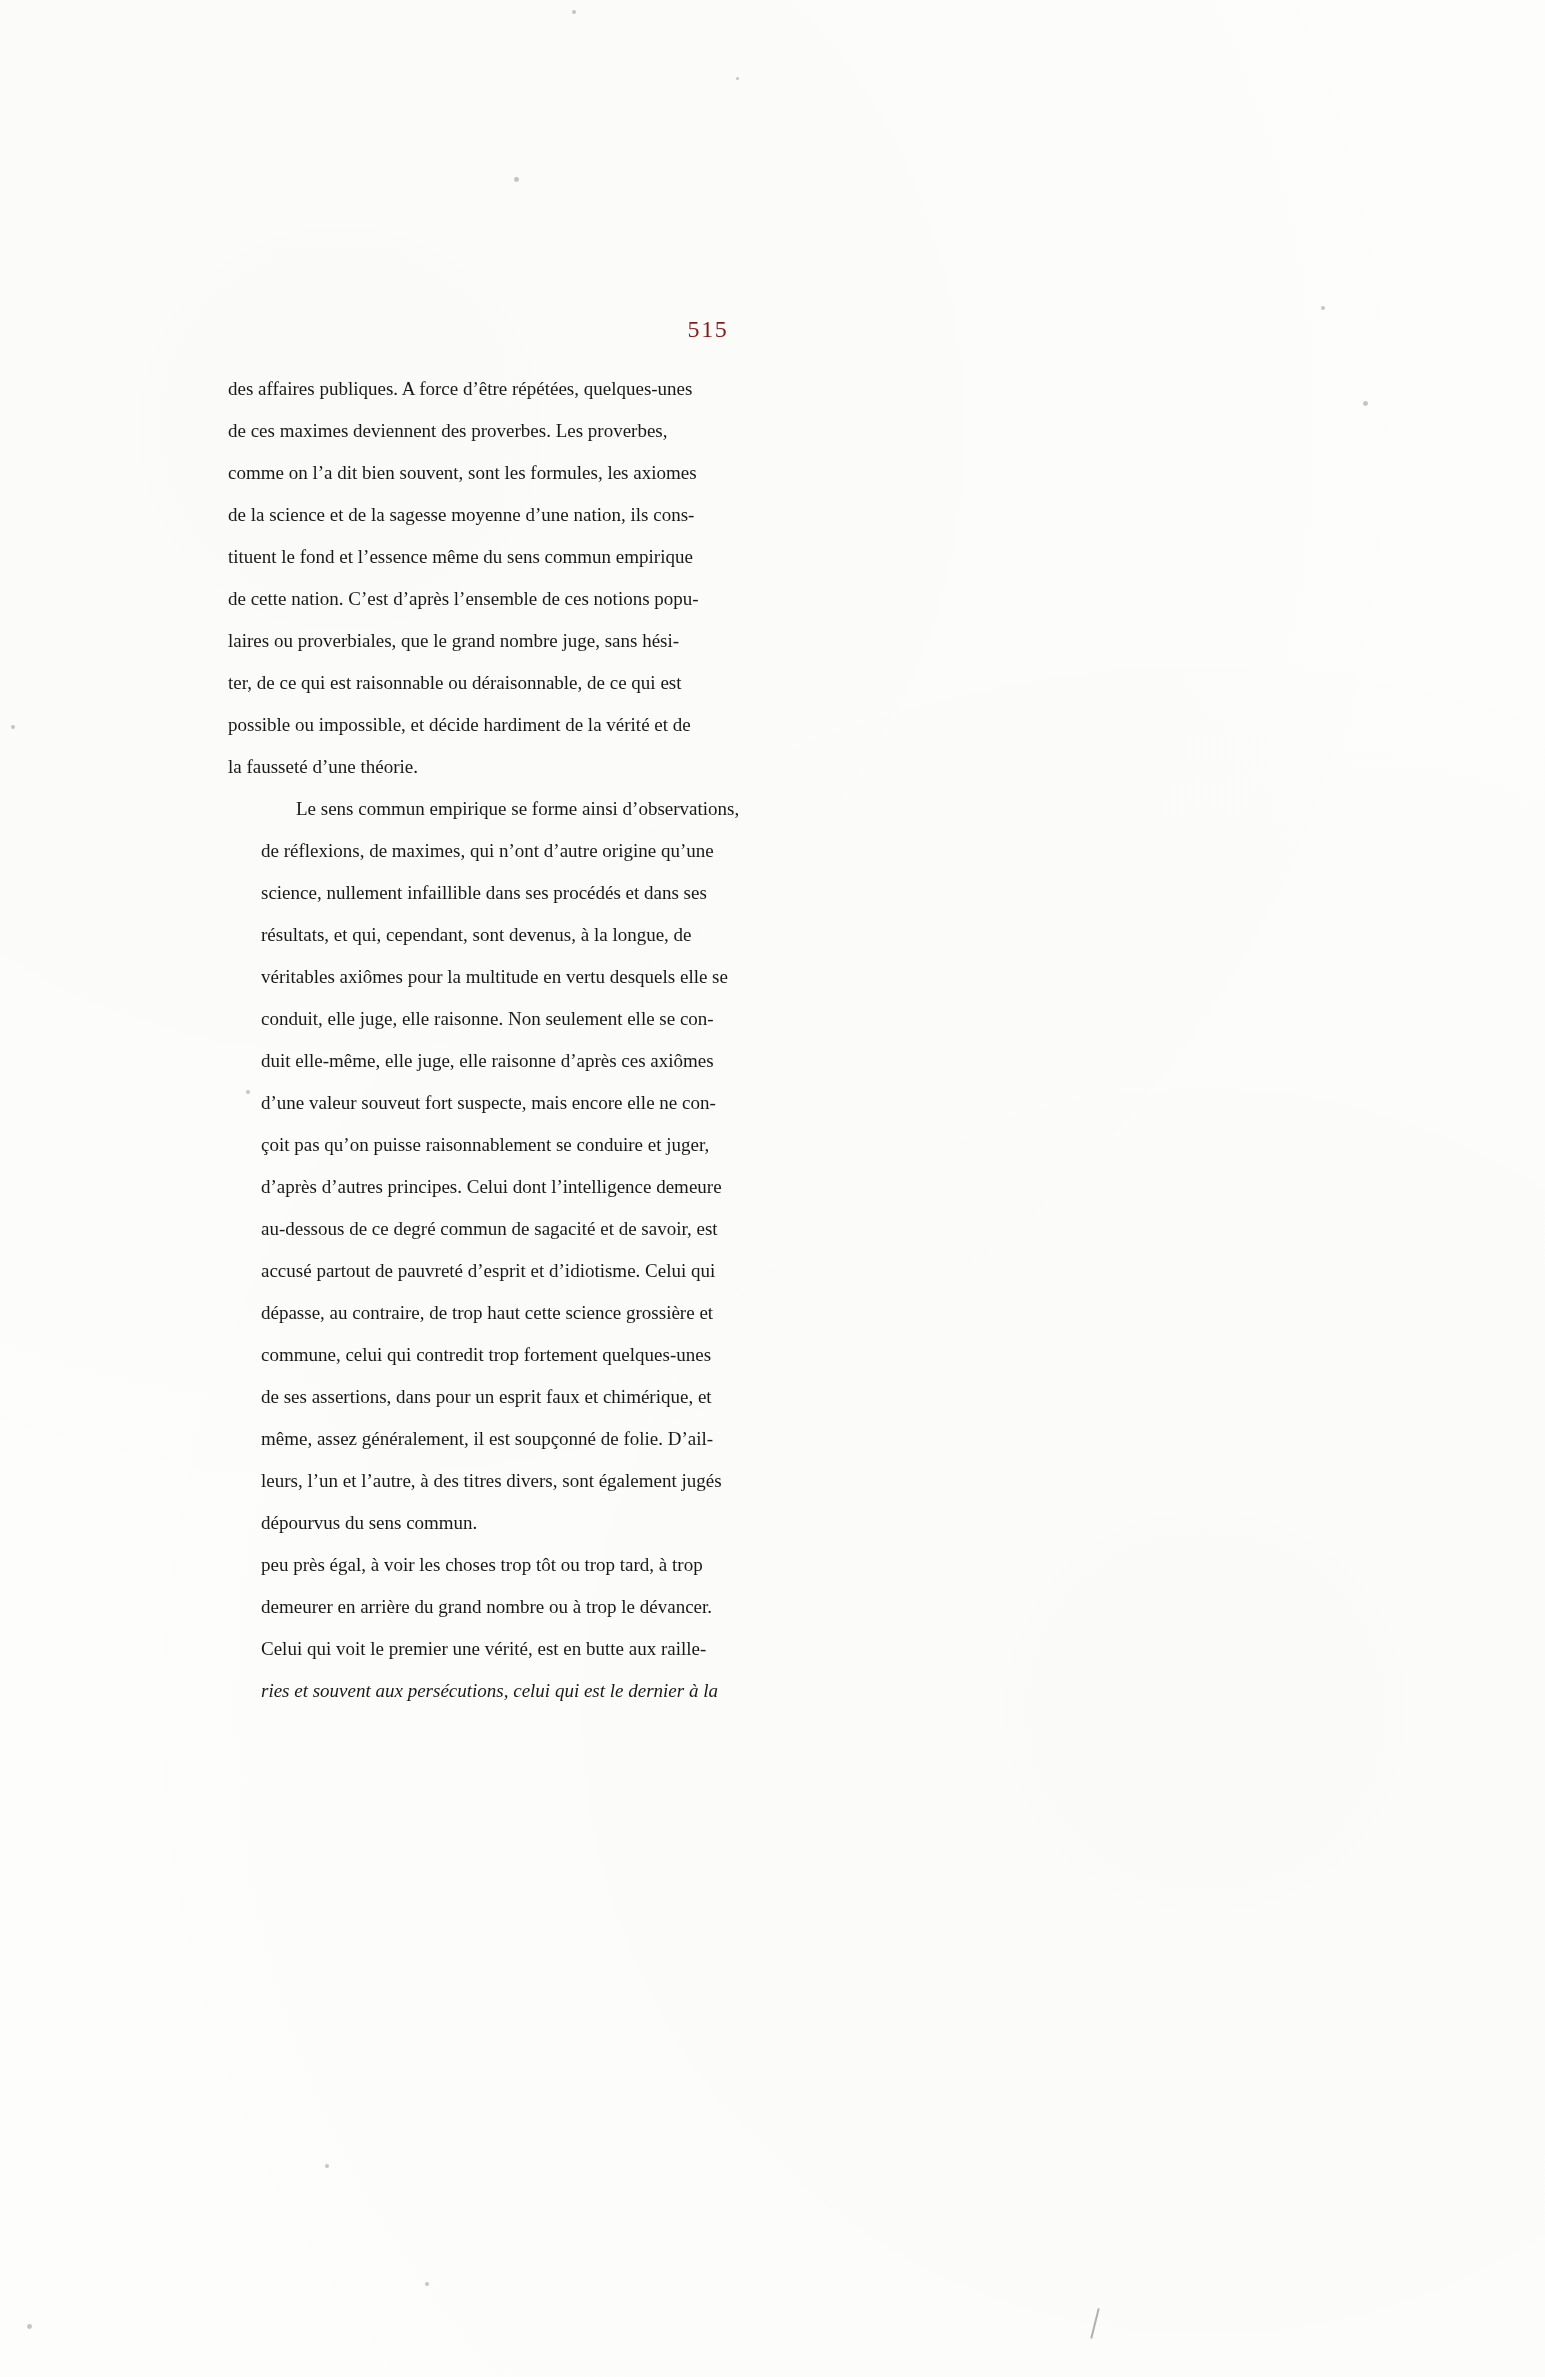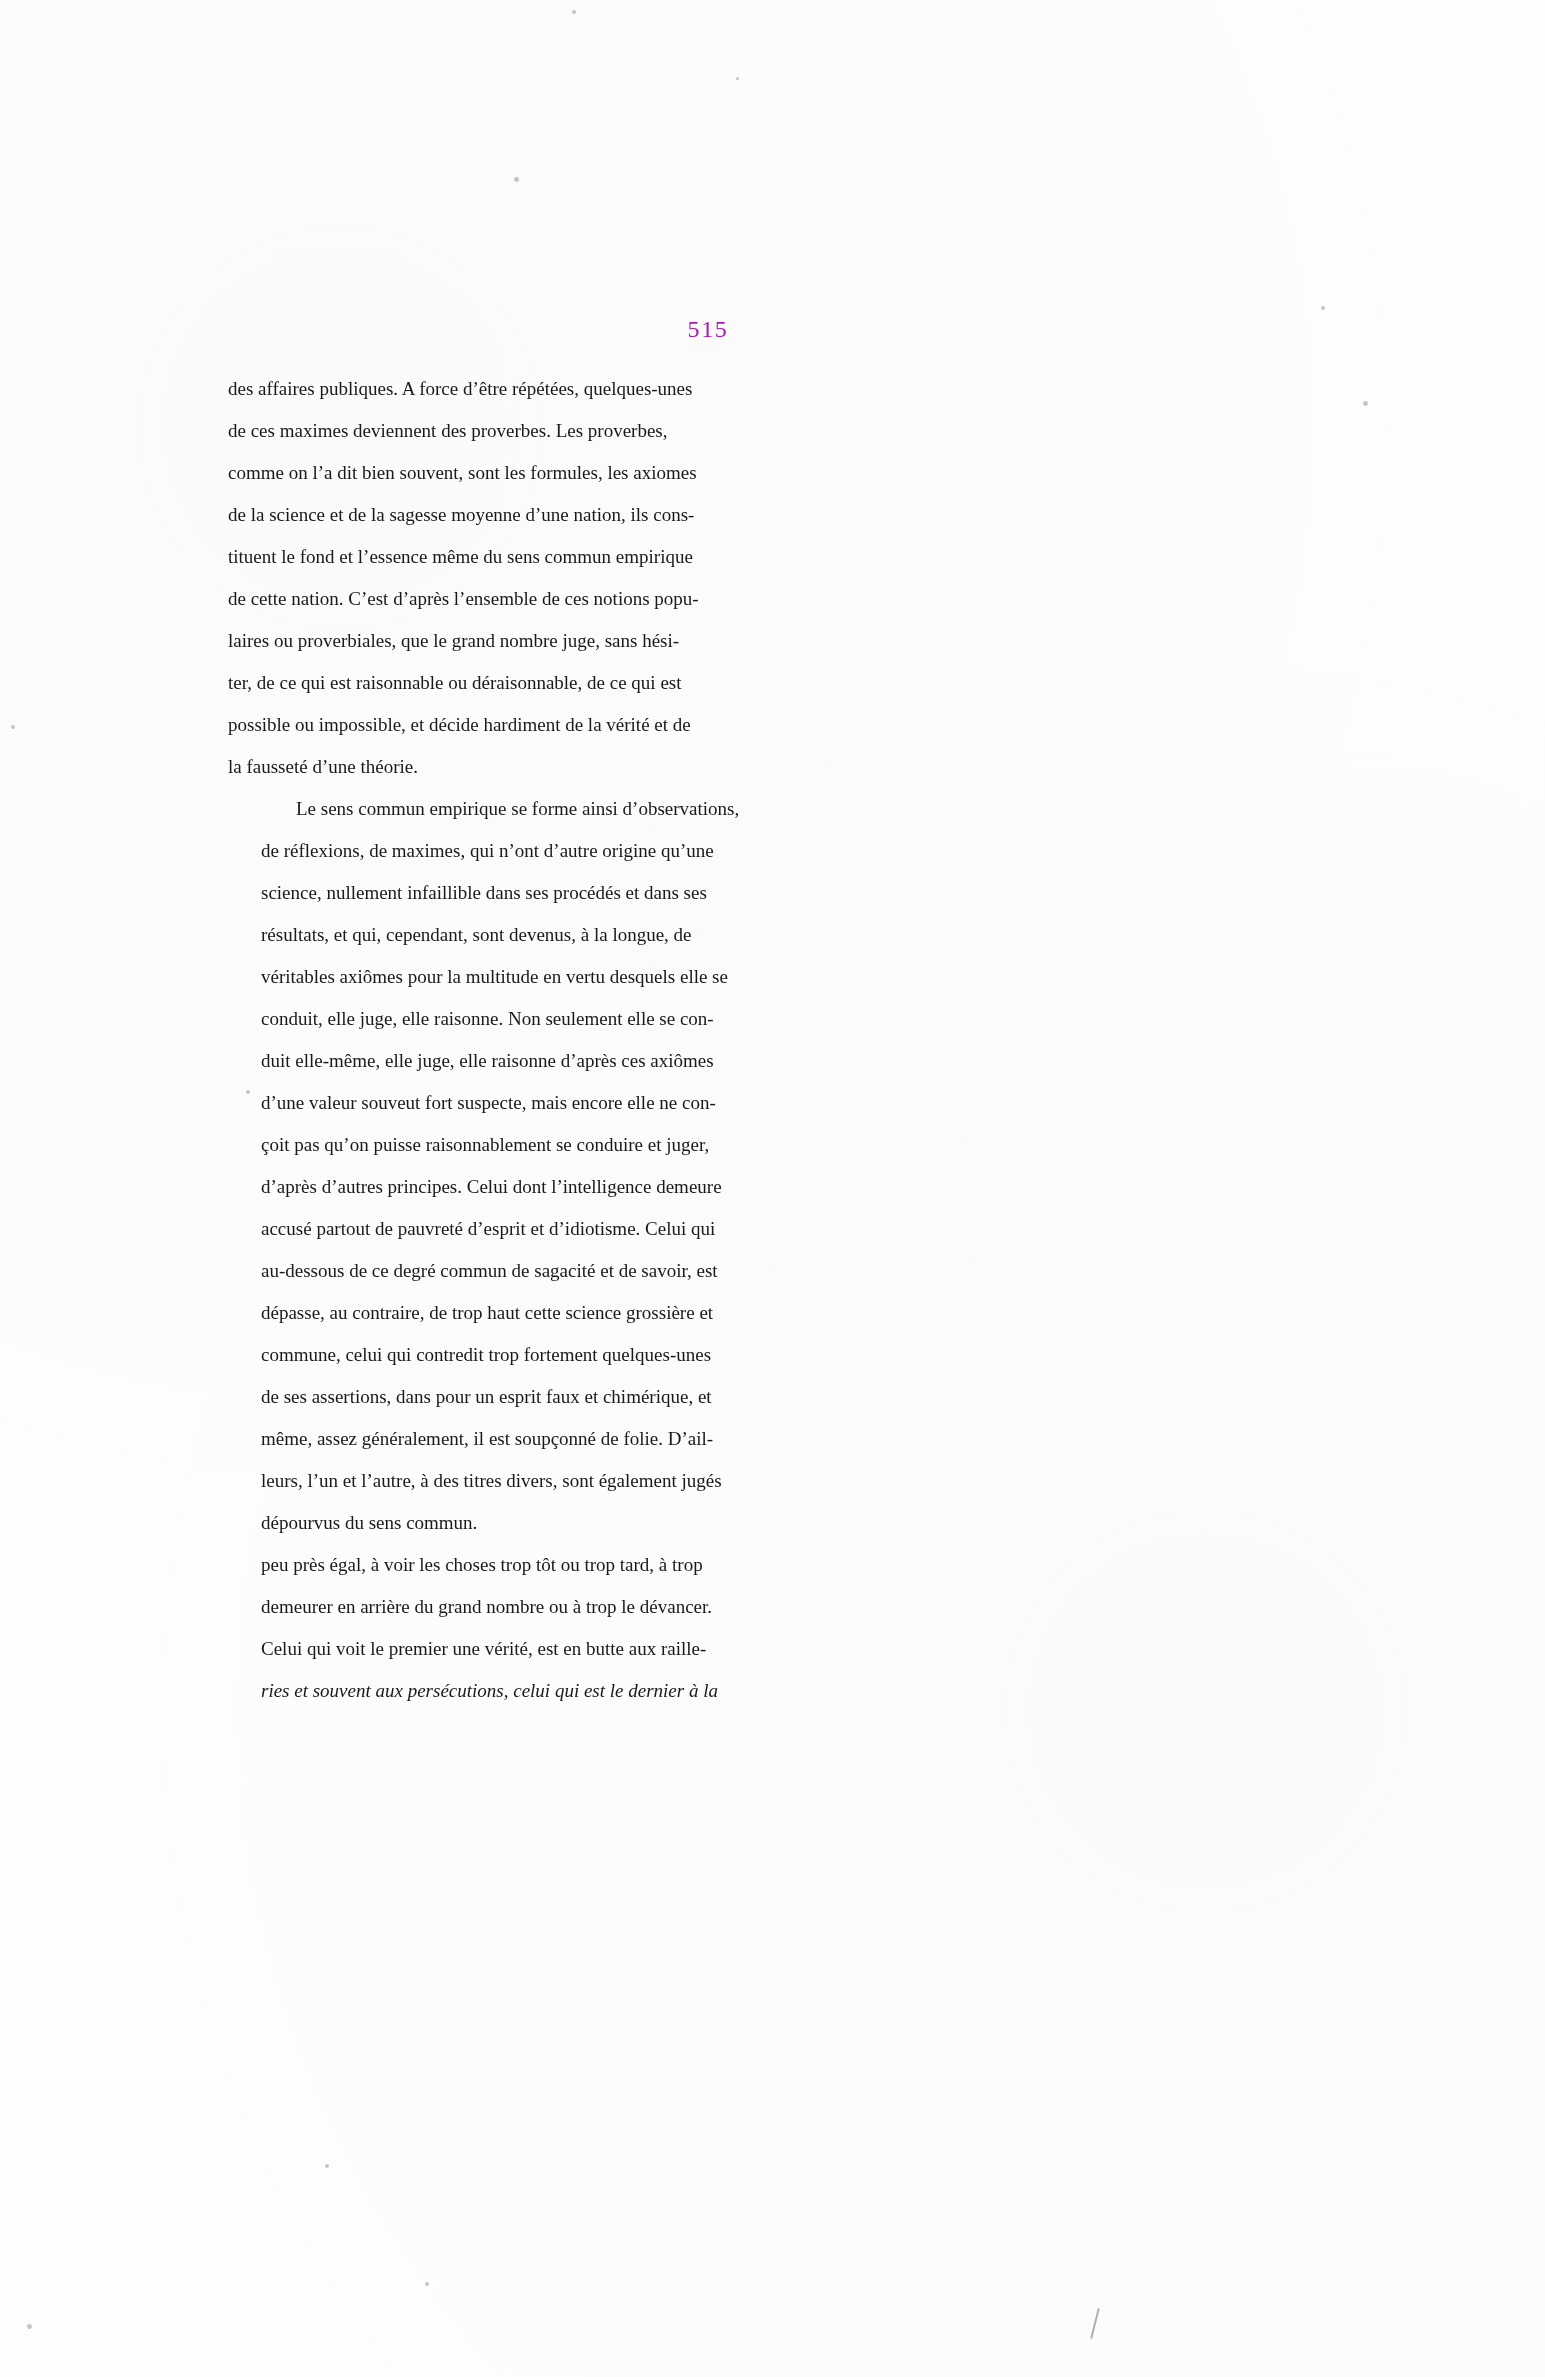--- a/index.html
+++ b/index.html
@@ -34,21 +34,21 @@
   }
 
   .folio {
     position: absolute;
     left: 228px;
     top: 316px;
     width: 960px;
     text-align: center;
     font-size: 24px;
     letter-spacing: 1.6px;
-    color: #a21caf;
+    color: #7f1d1d;
   }
 
   .body-text {
     margin-top: 53px;
     font-size: 19px;
     line-height: 42px;
     color: #191919;
     text-align: justify;
   }
 
@@ -130,22 +130,22 @@
       <span class="line"><span class="lead"></span><span>Le sens commun empirique se forme ainsi d’observations,</span></span>
       <span class="line">de réflexions, de maximes, qui n’ont d’autre origine qu’une</span>
       <span class="line">science, nullement infaillible dans ses procédés et dans ses</span>
       <span class="line">résultats, et qui, cependant, sont devenus, à la longue, de</span>
       <span class="line">véritables axiômes pour la multitude en vertu desquels elle se</span>
       <span class="line">conduit, elle juge, elle raisonne. Non seulement elle se con-</span>
       <span class="line">duit elle-même, elle juge, elle raisonne d’après ces axiômes</span>
       <span class="line">d’une valeur souveut fort suspecte, mais encore elle ne con-</span>
       <span class="line">çoit pas qu’on puisse raisonnablement se conduire et juger,</span>
       <span class="line">d’après d’autres principes. Celui dont l’intelligence demeure</span>
+      <span class="line">au-dessous de ce degré commun de sagacité et de savoir, est</span>
       <span class="line">accusé partout de pauvreté d’esprit et d’idiotisme. Celui qui</span>
-      <span class="line">au-dessous de ce degré commun de sagacité et de savoir, est</span>
       <span class="line">dépasse, au contraire, de trop haut cette science grossière et</span>
       <span class="line">commune, celui qui contredit trop fortement quelques-unes</span>
       <span class="line">de ses assertions, dans pour un esprit faux et chimérique, et</span>
       <span class="line">même, assez généralement, il est soupçonné de folie. D’ail-</span>
       <span class="line">leurs, l’un et l’autre, à des titres divers, sont également jugés</span>
       <span class="line">dépourvus du sens commun.</span>
     </p>
 
     <p class="para">
       <span class="line">peu près égal, à voir les choses trop tôt ou trop tard, à trop</span>

